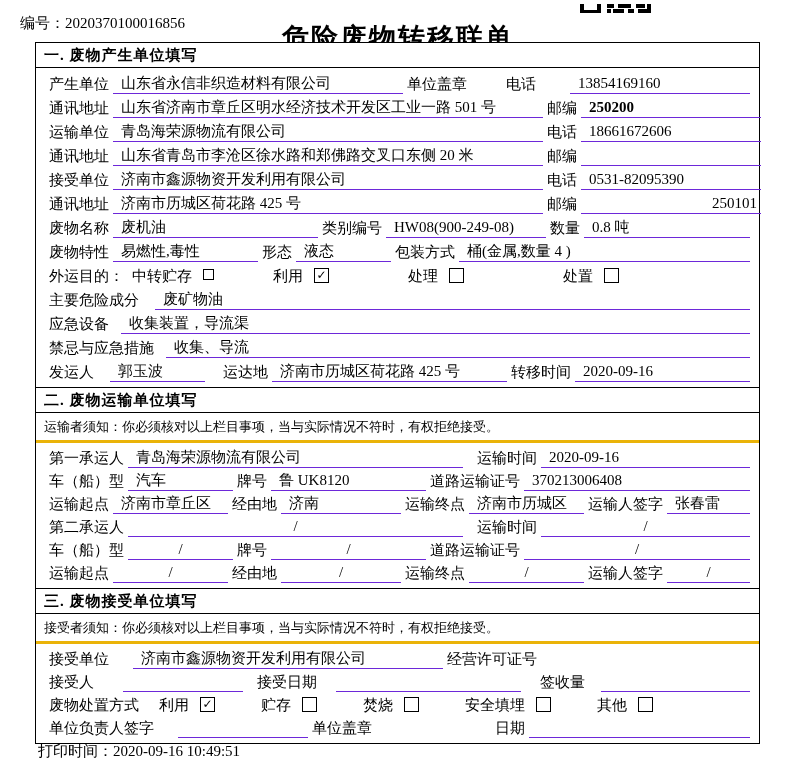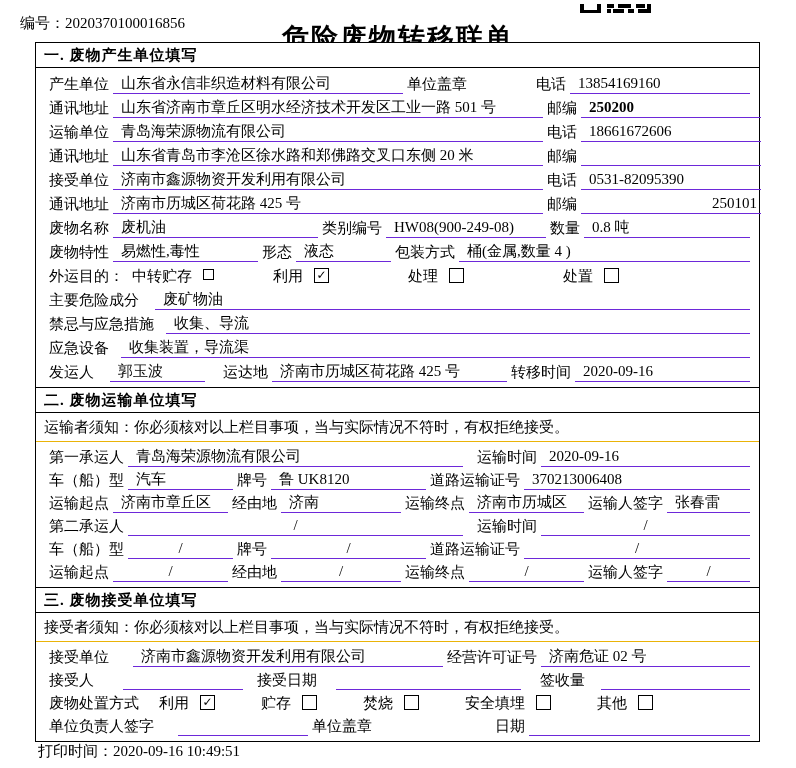--- a/index.html
+++ b/index.html
@@ -9,21 +9,21 @@
     font-family:"Liberation Serif","DejaVu Serif",serif;
   }
   .serial{position:absolute;left:20px;top:14px;font-size:15px;white-space:nowrap}
   .doc-title{position:absolute;left:0;top:20px;width:100%;text-align:center;
     font-size:27px;font-weight:bold;letter-spacing:2px}
   .qr{position:absolute;left:580px;top:0;width:72px;height:10px}
   .form{position:absolute;left:35px;top:42px;width:723px;border:1px solid #000;background:#fff}
   .sec{border-top:none}
   .sec + .sec{border-top:1px solid #000}
   .sec-title{font-weight:bold;font-size:15px;padding:3px 8px 2px;border-bottom:1px solid #000;letter-spacing:1px}
-  .notice{font-size:15px;padding:5px 8px 4px;border-bottom:1px solid #eab308}
+  .notice{font-size:13px;padding:5px 8px 4px;border-bottom:3px solid #eab308}
   .sec-body{padding:2px 9px 5px}
   .row{display:flex;align-items:flex-end;height:24px;font-size:15px}
   .sec:nth-child(2) .row,.sec:nth-child(3) .row{height:23px}
   .lab{white-space:nowrap;margin:0 4px;line-height:20px;flex:0 0 auto}
   .fld{border-bottom:1px solid #6d28d9;white-space:nowrap;line-height:19px;
        padding:0 4px 0 8px;box-sizing:border-box;flex:0 0 auto;overflow:visible}
   .fld.grow{flex:1 1 auto}
   .fld.c{text-align:center;padding:0}
   .sp{flex:1 1 auto}
   .gap{flex:0 0 auto}
@@ -60,21 +60,21 @@
 <div class="form" id="form-root">
     <div class="sec">
       <div class="sec-title">一. 废物产生单位填写</div>
       <div class="sec-body">
         <div class="row">
           <span class="lab">产生单位</span>
           <span class="fld" style="width: 290px;">山东省永信非织造材料有限公司</span>
           <span class="lab">单位盖章</span>
           <span class="sp"></span>
           <span class="lab">电话</span>
-          <span class="fld" style="width: 180px;">13854169160</span>
+          <span class="fld" style="width: 180px; margin-left: 30px;">13854169160</span>
         </div>
         <div class="row">
           <span class="lab">通讯地址</span>
           <span class="fld" style="width: 430px;">山东省济南市章丘区明水经济技术开发区工业一路 501 号</span>
           <span class="sp"></span>
           <span class="lab">邮编</span>
           <span class="fld" style="width: 180px; font-weight: bold;">250200</span>
         </div>
         <div class="row">
           <span class="lab">运输单位</span>
@@ -141,28 +141,28 @@
             <span class="lab">处置</span>
             <span class="kbox"></span>
           </span>
         </div>
         <div class="row">
           <span class="lab">主要危险成分</span>
           <span class="gap" style="width: 12px;"></span>
           <span class="fld grow">废矿物油</span>
         </div>
         <div class="row">
+          <span class="lab">应急设备</span>
+          <span class="gap" style="width: 8px;"></span>
+          <span class="fld grow">收集装置，导流渠</span>
+        </div>
+        <div class="row">
           <span class="lab">禁忌与应急措施</span>
           <span class="gap" style="width: 8px;"></span>
           <span class="fld grow">收集、导流</span>
-        </div>
-        <div class="row">
-          <span class="lab">应急设备</span>
-          <span class="gap" style="width: 8px;"></span>
-          <span class="fld grow">收集装置，导流渠</span>
         </div>
         <div class="row">
           <span class="lab">发运人</span>
           <span class="gap" style="width: 12px;"></span>
           <span class="fld" style="width: 95px;">郭玉波</span>
           <span class="gap" style="width: 14px;"></span>
           <span class="lab">运达地</span>
           <span class="fld" style="width: 235px;">济南市历城区荷花路 425 号</span>
           <span class="lab">转移时间</span>
           <span class="fld grow">2020-09-16</span>
@@ -227,21 +227,20 @@
     </div>
     <div class="sec">
       <div class="sec-title">三. 废物接受单位填写</div>
       <div class="notice">接受者须知：你必须核对以上栏目事项，当与实际情况不符时，有权拒绝接受。</div>
       <div class="sec-body">
         <div class="row">
           <span class="lab">接受单位</span>
           <span class="gap" style="width: 20px;"></span>
           <span class="fld" style="width: 310px;">济南市鑫源物资开发利用有限公司</span>
           <span class="lab">经营许可证号</span>
-          <span class="fld grow">济南危证 02 号</span>
         </div>
         <div class="row">
           <span class="lab">接受人</span>
           <span class="gap" style="width: 25px;"></span>
           <span class="fld" style="width: 120px;"></span>
           <span class="gap" style="width: 10px;"></span>
           <span class="lab">接受日期</span>
           <span class="gap" style="width: 15px;"></span>
           <span class="fld" style="width: 185px;"></span>
           <span class="gap" style="width: 15px;"></span>

